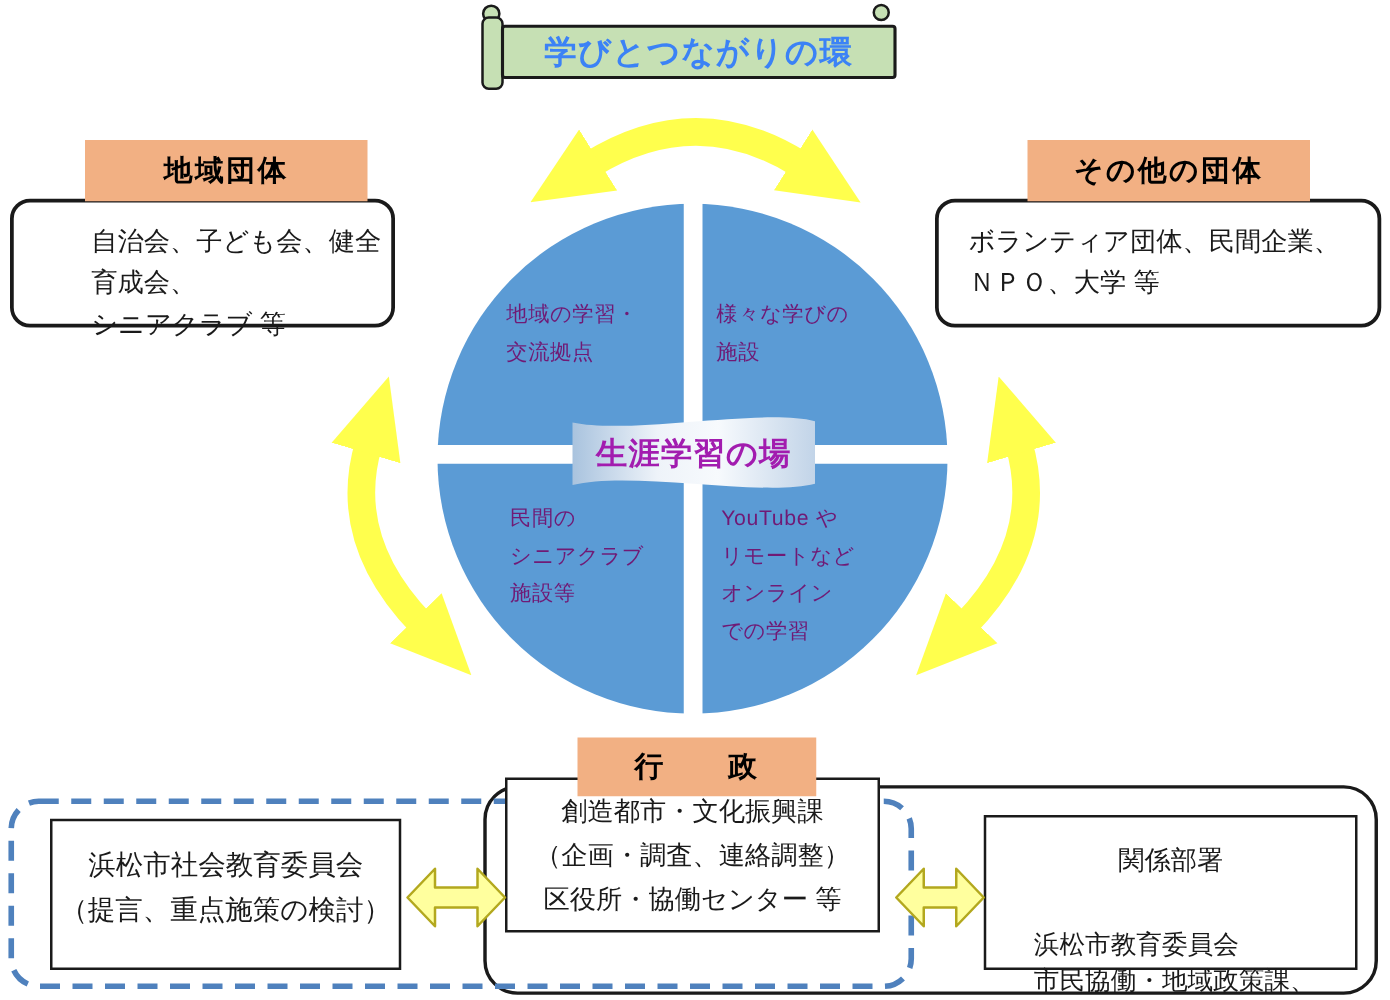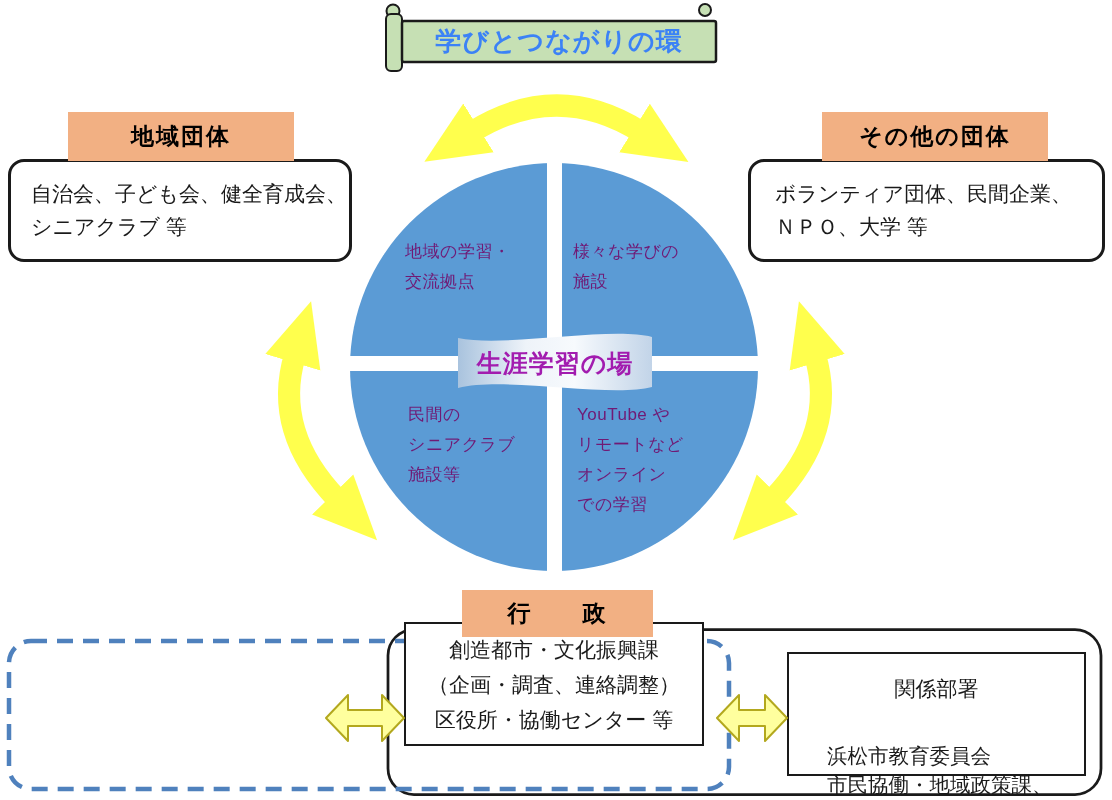--- a/index.html
+++ b/index.html
@@ -69,21 +69,21 @@
 
     <path d="M458,338 C505,348 610,326 652,337 L652,387 C610,398 505,376 458,388 Z" fill="url(#ribbonGrad)"></path>
 
     <rect x="388" y="629.5" width="713" height="165" rx="26" fill="#ffffff" stroke="#1a1a1a" stroke-width="2.75"></rect>
 
     <rect x="9" y="641" width="720" height="148" rx="22" fill="none" stroke="#4F81BD" stroke-width="4.5" stroke-dasharray="16 10"></rect>
   </svg>
 
   <div class="abs banner-title z2" style="left:402px;top:21px;width:314px;height:41px;line-height:41px;">学びとつながりの環</div>
 
-  <div class="abs white-box z2" style="left:8px;top:159px;width:344px;height:103px;">
+  <div class="abs white-box z2" style="left:8px;top:159px;width:308px;height:103px;padding-left:42px;">
     <div class="pre" style="padding:15px 0 0 20px;font-size:21px;line-height:33px;">自治会、子ども会、健全育成会、
 シニアクラブ 等</div>
   </div>
   <div class="abs orange-label z3" style="left:68px;top:112px;width:226px;height:49px;line-height:49px;">地域団体</div>
 
   <div class="abs white-box z2" style="left:748px;top:159px;width:357px;height:103px;">
     <div class="pre" style="padding:15px 0 0 24px;font-size:21px;line-height:33px;">ボランティア団体、民間企業、
 ＮＰＯ、大学 等</div>
   </div>
   <div class="abs orange-label z3" style="left:822px;top:112px;width:226px;height:49px;line-height:49px;">その他の団体</div>
@@ -97,20 +97,24 @@
 施設等</div>
   <div class="abs quad-text z2" style="left:577px;top:400px;width:160px;">YouTube や
 リモートなど
 オンライン
 での学習</div>
 
   <div class="abs ribbon-text z2" style="left:458px;top:338px;width:194px;height:50px;line-height:50px;">生涯学習の場</div>
 
   <div class="abs orange-label z3" style="left:462px;top:590px;width:191px;height:47px;line-height:47px;">行　　政</div>
 
+  <div class="abs inner-box z2 center-text" style="left:40px;top:655px;width:281px;height:121px;">
+    <div class="pre" style="padding-top:17px;font-size:22px;line-height:36px;">浜松市社会教育委員会
+（提言、重点施策の検討）</div>
+  </div>
 
   <div class="abs inner-box z2 center-text" style="left:404px;top:622px;width:300px;height:124px;">
     <div class="pre" style="padding-top:8px;font-size:21px;line-height:35px;">創造都市・文化振興課
 （企画・調査、連絡調整）
 区役所・協働センター 等</div>
   </div>
 
   <div class="abs inner-box z2" style="left:787px;top:652px;width:299px;height:124px;">
     <div class="center-text" style="padding-top:6px;font-size:21px;line-height:29px;margin-top:14px;">関係部署</div>
     <div class="pre" style="padding-left:38px;font-size:20.5px;line-height:29px;margin-top:38px;">浜松市教育委員会

